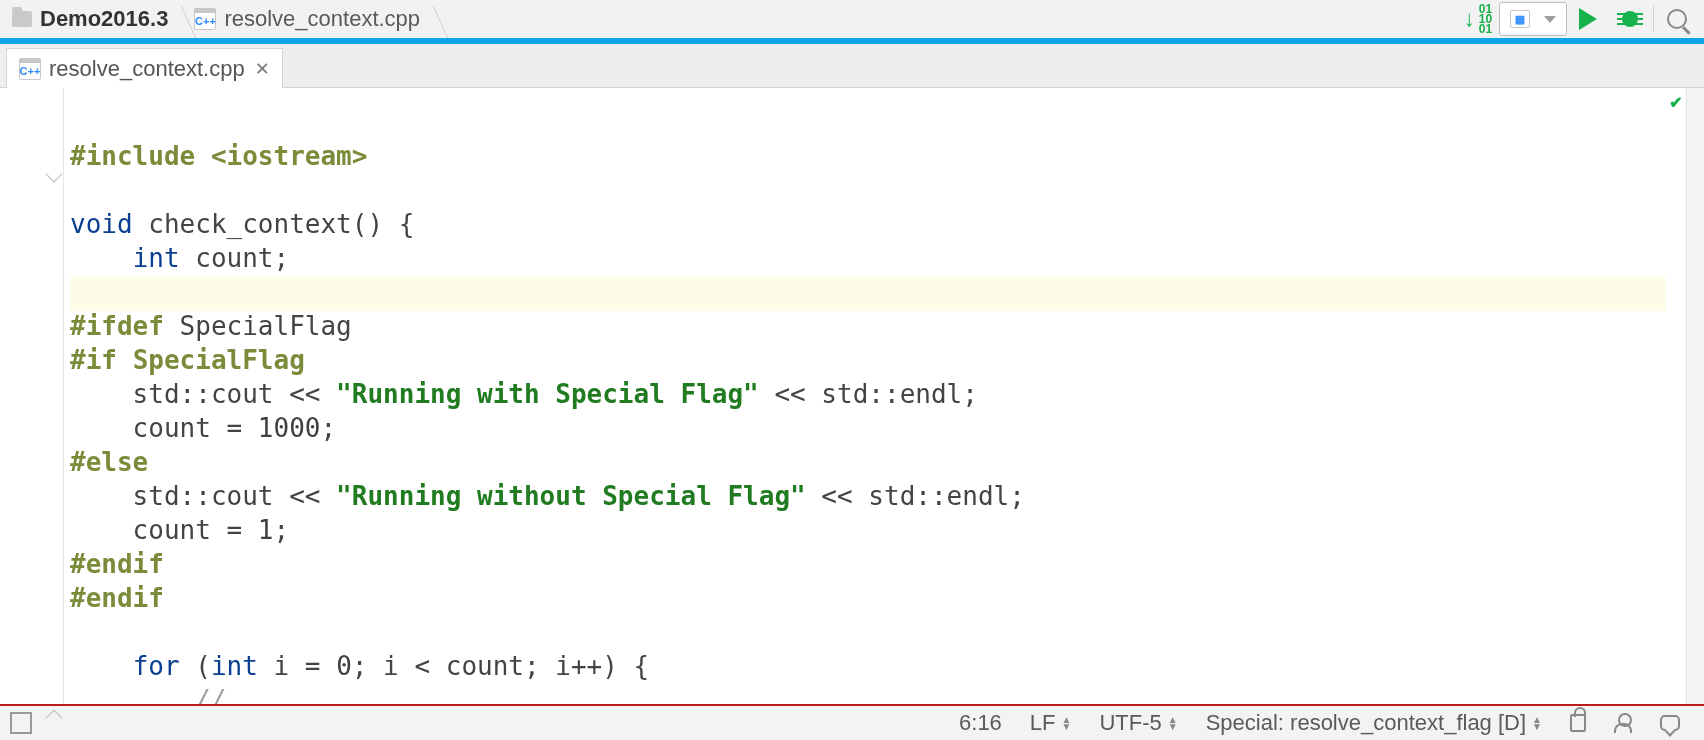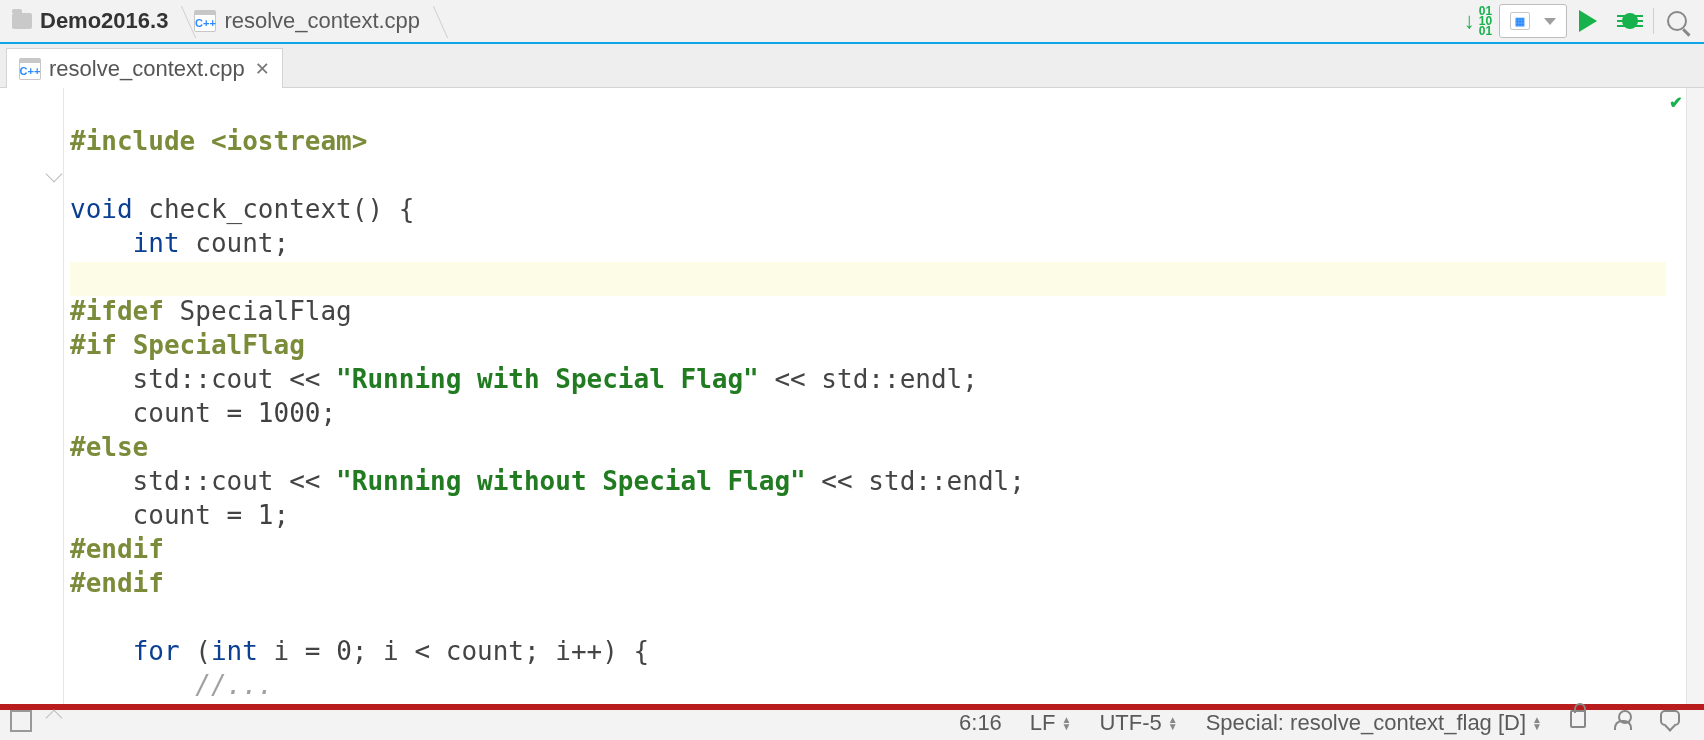--- a/index.html
+++ b/index.html
@@ -4,21 +4,21 @@
 <style>
   * { box-sizing: border-box; margin: 0; padding: 0; }
   html, body { width: 1704px; height: 740px; font-family: "Segoe UI", Arial, sans-serif; background: #fff; color: #404040; overflow: hidden; }
 
   
   .top-bar {
     height: 44px;
     display: flex;
     align-items: center;
     background: #f2f2f2;
-    border-bottom: 2px solid #0ea5e9;
+    border-bottom: 6px solid #0ea5e9;
     padding: 0 6px 0 0;
     font-size: 22px;
   }
   .breadcrumbs { display: flex; align-items: center; flex: 1; height: 100%; }
   .crumb {
     display: flex; align-items: center; height: 100%;
     padding: 0 14px 0 12px;
     cursor: pointer;
     position: relative;
     gap: 8px;
@@ -143,21 +143,21 @@
     position:absolute; right:3px; width:12px; height:12px;
     border-left:1px solid #bcbcbc; border-bottom:1px solid #bcbcbc;
     transform: rotate(-45deg);
   }
   .fold-close { transform: rotate(45deg); border-top:1px solid #bcbcbc; border-left:1px solid #bcbcbc; border-bottom:none; }
   .code {
     flex:1;
     font-family: "Menlo","Consolas",monospace;
     font-size: 26px;
     line-height: 34px;
-    padding: 2px 0 0 6px;
+    padding: 17px 0 0 6px;
     white-space: pre;
     position: relative;
     overflow: hidden;
     color:#444;
   }
   .hl-line {
     position:absolute;
     left:0; right:0; height:34px;
     background:#fdfce6;
     z-index:0;
@@ -180,22 +180,22 @@
     width:16px;height:16px; border-radius:3px;
     display:flex; align-items:center; justify-content:center;
     color:#17b24b; font-size:16px; font-weight:900;
   }
   .scrollbar { width:18px; background:#f4f4f4; border-left:1px solid #e4e4e4; }
 
   
   .status {
     height:36px;
     background:#f3f3f3;
-    border-top:6px solid #b91c1c;
-    display:flex; align-items:flex-start;
+    border-top:2px solid #b91c1c;
+    display:flex; align-items:center;
     font-size:22px; color:#5a5a5a;
     padding:0 10px;
   }
   .status .left-ic { width:22px;height:22px;border:2px solid #999; }
   .status .spacer { flex:1; }
   .status .cell { margin:0 14px; display:flex; align-items:center; gap:6px; cursor:pointer; }
   .updown { display:flex; flex-direction:column; line-height:7px; font-size:10px; color:#888; }
   .lock { width:16px;height:18px;border:2px solid #888;border-radius:2px; position:relative; }
   .lock::before { content:"";position:absolute;top:-9px;left:2px;width:8px;height:8px;border:2px solid #888;border-bottom:none;border-radius:6px 6px 0 0; }
   .man { width:18px;height:20px; position:relative; }

